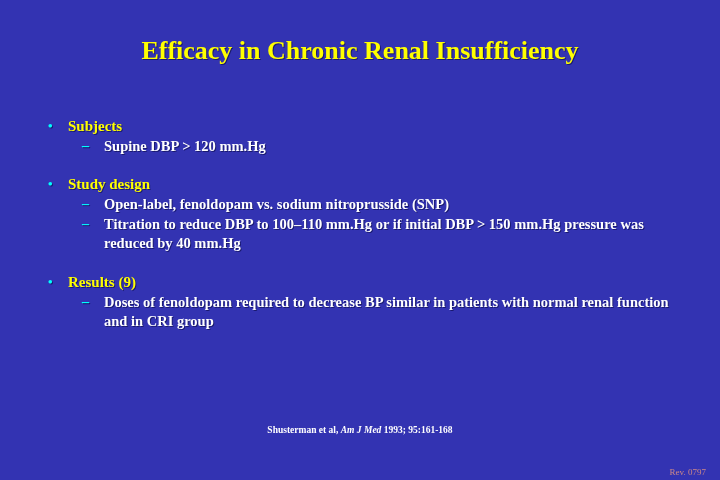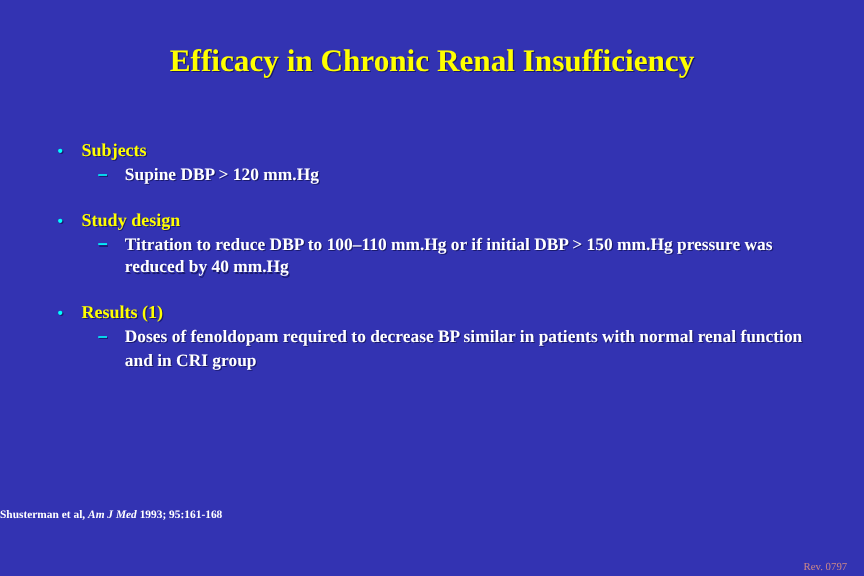--- a/index.html
+++ b/index.html
@@ -73,20 +73,21 @@
     font-size: 14px;
   }
   .group {
     margin-bottom: 20px;
   }
   .citation {
     position: absolute;
     top: 425px;
     left: 0;
     width: 720px;
+    text-align: center;
     color: #ffffff;
     font-size: 9.5px;
     font-weight: bold;
   }
   .citation .ital {
     font-style: italic;
   }
   .rev {
     position: absolute;
     right: 14px;
@@ -120,31 +121,32 @@
       </div>
     </div>
 
     <div class="group">
       <div class="l1">
         <span class="bullet">•</span>
         <span>Study design</span>
       </div>
       <div class="l2">
         <span class="dash">–</span>
+        <span>Open-label, fenoldopam vs. sodium nitroprusside (SNP)</span>
       </div>
       <div class="l2">
         <span class="dash">–</span>
         <span>Titration to reduce DBP to 100–110 mm.Hg or if initial DBP &gt; 150 mm.Hg pressure was reduced by 40 mm.Hg</span>
       </div>
     </div>
 
     <div class="group">
       <div class="l1">
         <span class="bullet">•</span>
-        <span>Results (1)</span>
+        <span>Results (9)</span>
       </div>
       <div class="l2">
         <span class="dash">–</span>
       </div>
       <div class="l2">
         <span class="dash">–</span>
         <span>Doses of fenoldopam required to decrease BP similar in patients with normal renal function and in CRI group</span>
       </div>
     </div>
 

